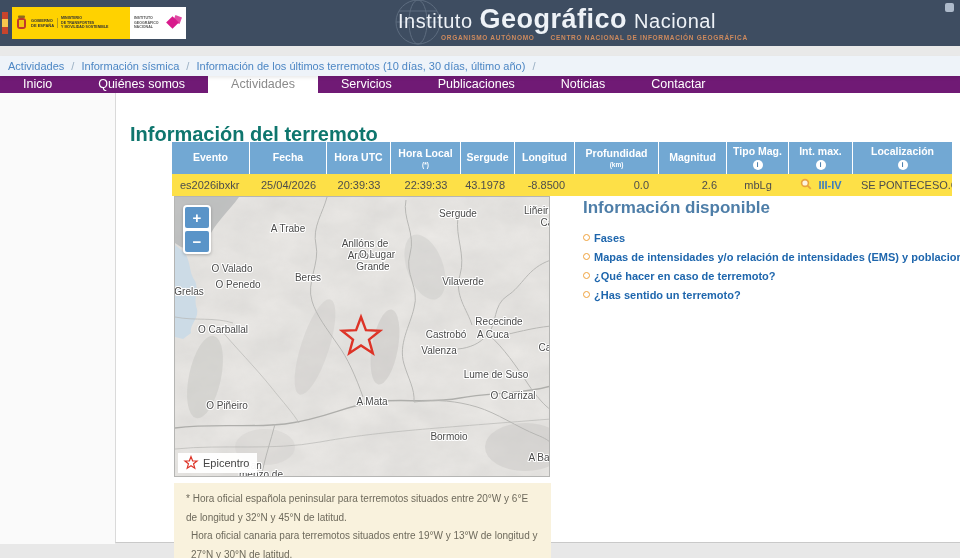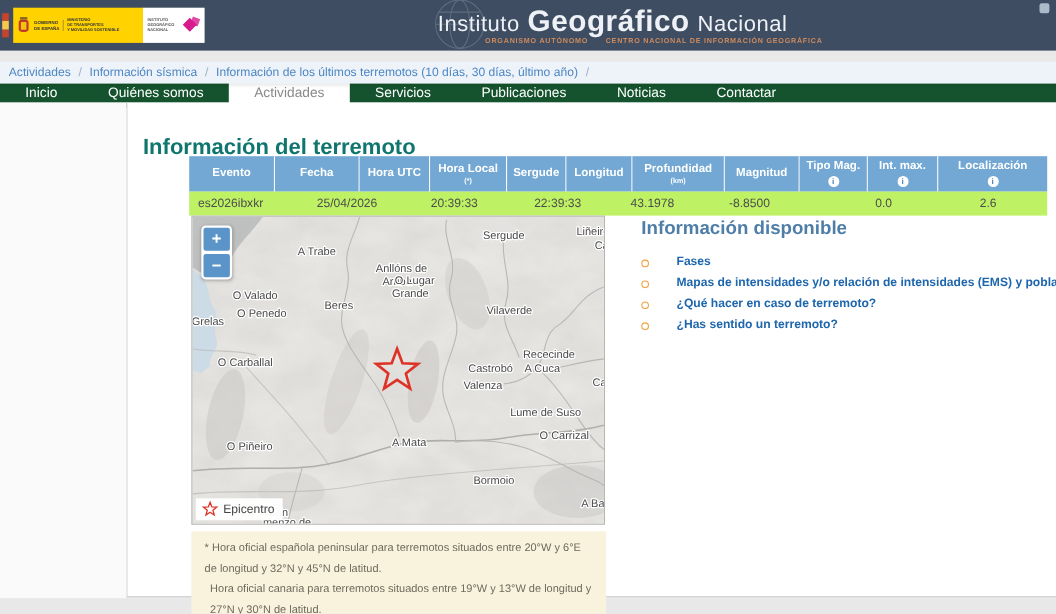--- a/index.html
+++ b/index.html
@@ -23,21 +23,21 @@
   .ign-mark .m1{left:2px;top:3px;width:9px;height:9px;transform:rotate(45deg);}
   .ign-mark .m2{left:8px;top:1px;width:7px;height:7px;transform:rotate(20deg);opacity:.8;}
   .ign-title{position:absolute;left:398px;top:4px;display:flex;align-items:baseline;gap:7px;color:#eef2f7;}
   .ign-title .w1,.ign-title .w3{font-size:20px;font-weight:400;letter-spacing:.5px;}
   .ign-title .w2{font-size:27px;font-weight:700;letter-spacing:.5px;}
   .ign-subtitle{position:absolute;left:441px;top:34px;display:flex;gap:16px;color:#cd8a5e;font-size:6.5px;font-weight:bold;letter-spacing:.7px;}
   .globe{position:absolute;left:372px;top:-4px;opacity:.28;}
   .corner-icon{position:absolute;right:6px;top:3px;width:9px;height:9px;background:#b9c6d6;border-radius:2px;opacity:.9;}
 
   
-  .nav{position:absolute;left:0;top:46px;width:960px;height:27px;background:#14532d;display:flex;margin-top:25px;}
+  .nav{position:absolute;left:0;top:46px;width:960px;height:27px;background:#701a75;display:flex;margin-top:25px;}
   .nav a{display:block;line-height:27px;padding:0 23px;color:#fff;font-size:12.5px;text-decoration:none;}
   .nav a.active{background:#fff;color:#8a8a8a;}
 
   
   .breadcrumb{position:absolute;left:0;top:56px;width:960px;height:20px;background:#eef3f9;font-size:11px;line-height:20px;padding-left:8px;color:#999;box-shadow:0 2px 3px rgba(0,0,0,.08);}
   .breadcrumb a{color:#4c86c4;text-decoration:none;}
   .breadcrumb .sep{margin:0 4px;color:#9bb0c4;}
 
   
   .content{position:absolute;left:115px;top:93px;width:845px;height:450px;background:#fff;border-left:1px solid #dadada;border-bottom:1px solid #c9c9c9;}
@@ -47,41 +47,41 @@
   .h1{position:absolute;left:130px;top:110px;font-size:20px;font-weight:bold;color:#0f766e;}
 
   
   .quake-table{position:absolute;left:172px;top:142px;width:780px;}
   .thead{display:flex;}
   .th{background:#72a8d3;color:#fff;height:32px;display:flex;flex-direction:column;align-items:center;justify-content:center;border-right:1px solid #fff;flex:none;}
   .th:last-child{border-right:none;}
   .th-label{font-size:10.5px;font-weight:bold;text-align:center;line-height:1.1;}
   .th-sub{font-size:6.5px;font-weight:bold;margin-top:1px;}
   .info-icon{width:10px;height:10px;border-radius:50%;background:#fff;color:#4a7fae;font-size:7.5px;font-weight:bold;line-height:10px;text-align:center;margin-top:2px;cursor:pointer;}
-  .trow{display:flex;background:#bef264;gap:27px;}
+  .trow{display:flex;background:#fde047;}
   .td{height:22px;line-height:22px;font-size:11px;color:#4c4c4c;flex:none;overflow:hidden;white-space:nowrap;}
   .td.al{text-align:left;padding-left:8px;}
   .td.ac{text-align:center;}
   .td.ar{text-align:right;padding-right:10px;}
   .td .intmax-link{color:#3c7dbf;font-weight:bold;text-decoration:none;margin-left:3px;}
   .td .mag-icon{vertical-align:-1px;}
 
   
   .map-wrap{position:absolute;left:174px;top:196px;width:376px;height:281px;border:1px solid #b5b5b3;background:#eceae7;overflow:hidden;cursor:grab;}
   .maplabel{font-size:10px;fill:#4a4a4a;text-anchor:middle;paint-order:stroke;stroke:#ffffff;stroke-width:2.2px;stroke-linejoin:round;}
   .zoomctl{position:absolute;left:8px;top:8px;width:28px;background:#fff;border-radius:4px;padding:2px;box-shadow:0 1px 3px rgba(0,0,0,.25);}
   .zoombtn{width:24px;height:21px;background:#5a94c8;border:none;border-radius:2px;color:#fff;font-size:15px;font-weight:bold;line-height:19px;text-align:center;cursor:pointer;display:block;padding:0;}
   .zoombtn+.zoombtn{margin-top:3px;}
   .legend{position:absolute;left:3px;bottom:3px;background:rgba(255,255,255,.95);padding:2px 8px 2px 5px;display:flex;align-items:center;gap:4px;font-size:11px;color:#444;}
   .attribution{position:absolute;right:0;bottom:3px;background:rgba(255,255,255,.88);padding:2px 7px;font-size:10.5px;color:#555;}
 
   
   .info-panel{position:absolute;left:583px;top:198px;width:375px;}
   .info-title{font-size:17px;font-weight:bold;color:#4e7ea8;margin-bottom:14px;}
-  .info-link-row{display:flex;align-items:center;gap:25px;margin-bottom:7px;}
+  .info-link-row{display:flex;align-items:flex-start;gap:4px;margin-bottom:7px;}
   .bullet{width:7px;height:7px;border:1.5px solid #f0a23c;border-radius:50%;flex:none;margin-top:2px;}
   .info-link-row a{font-size:11px;font-weight:bold;color:#1e66ad;text-decoration:none;white-space:nowrap;}
 
   
   .footnote{position:absolute;left:174px;top:483px;width:377px;background:#f9f2dd;padding:7px 12px;font-size:10px;color:#6e6a5c;line-height:1.85;}
   .footnote p{margin:0;}
   .footnote p.l2{padding-left:5px;}
 </style>
 </head>
 <body>

